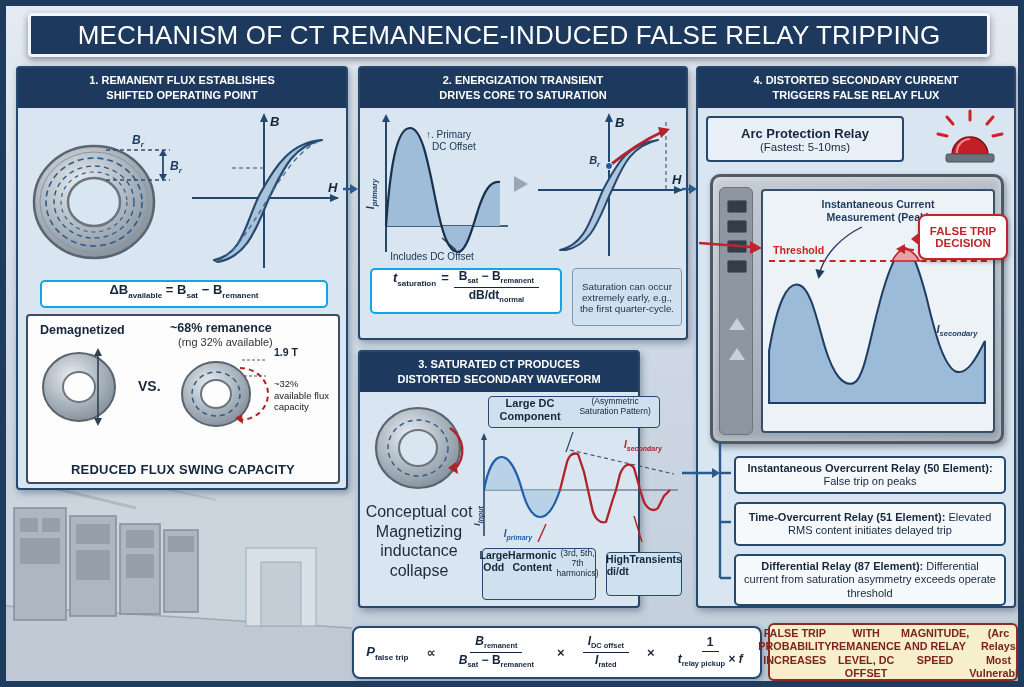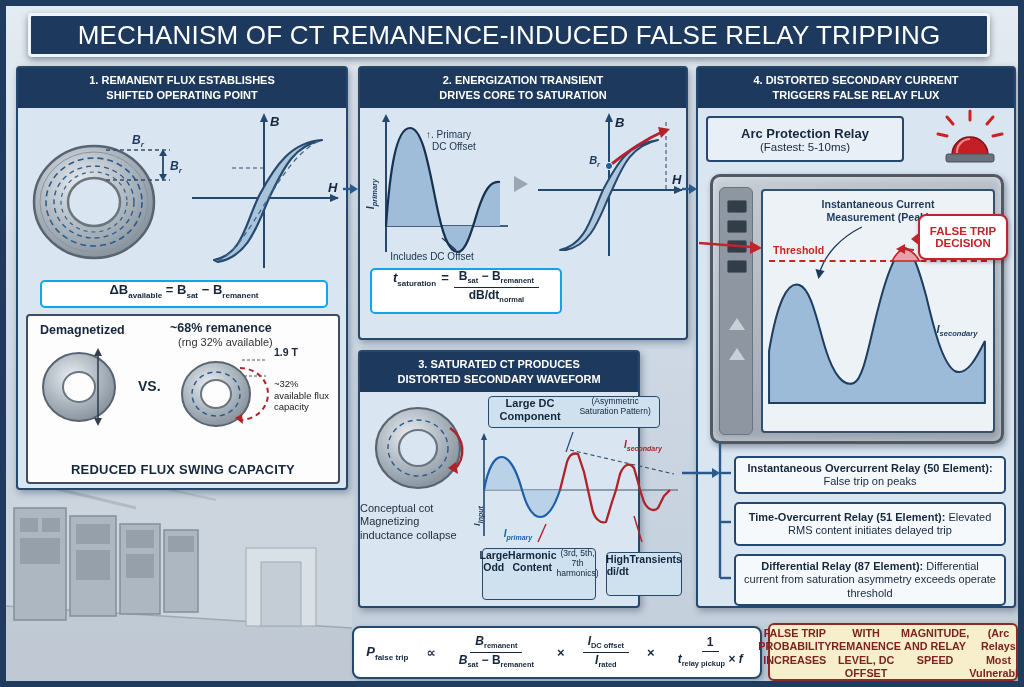--- a/index.html
+++ b/index.html
@@ -29,21 +29,21 @@
   .dstrip{position:absolute;left:6px;top:10px;width:34px;height:248px;background:#8e97a1;border-radius:6px;border:1px solid #6b747e}
   .dbtn{position:absolute;left:7px;width:20px;height:13px;background:#313d49;border:1px solid #57636f;border-radius:2px}
   .dtri{position:absolute;left:9px;width:0;height:0;border-left:8px solid transparent;border-right:8px solid transparent;border-bottom:12px solid #c9d0d7}
   .screen{position:absolute;left:48px;top:12px;width:234px;height:244px;background:#edf2f7;border:2.5px solid #33506e;border-radius:4px;overflow:hidden}
   .falsetrip{position:absolute;left:220px;top:146px;width:90px;height:46px;background:#fff;border:2.5px solid #c0252c;border-radius:8px;color:#c0252c;font-weight:700;font-size:11.5px;text-align:center;display:flex;flex-direction:column;justify-content:center;z-index:8;box-shadow:1px 2px 4px rgba(60,10,10,.35)}
   .falsetrip::before{content:"";position:absolute;left:-9px;top:16px;border-top:7px solid transparent;border-bottom:7px solid transparent;border-right:9px solid #c0252c}
   .bformula{position:absolute;left:346px;top:620px;width:410px;height:53px;background:#fff;border:2.5px solid #24486e;border-radius:8px;display:flex;align-items:center;justify-content:center;gap:18px;font-size:13px;font-weight:700;z-index:5;box-shadow:2px 2px 5px rgba(15,35,60,.3)}
   .warning{position:absolute;left:762px;top:617px;width:250px;height:58px;background:#f7efcb;border:2px solid #8e2a24;border-radius:6px;color:#7c2320;font-weight:700;font-size:10.8px;line-height:1.24;text-align:center;display:flex;flex-direction:row;justify-content:center;padding:2px 4px;z-index:5;box-shadow:2px 2px 5px rgba(60,30,10,.3)}
   .overlay{position:absolute;left:0;top:0;width:1012px;height:675px;z-index:6;pointer-events:none}
   .bg-scene{position:absolute;left:0;top:474px;width:346px;height:201px;z-index:1;opacity:.85}
-  .small-cap{font-size:11px;line-height:1.22;color:#1c2b3a}
+  .small-cap{font-size:16px;line-height:1.22;text-align:center;color:#1c2b3a}
 </style>
 </head>
 <body>
 
 <div class="page">
 
   <svg class="bg-scene" viewBox="0 0 346 201">
     <rect x="0" y="0" width="346" height="201" fill="#cdd6de"></rect>
     <polygon points="0,126 346,148 346,201 0,201" fill="#c0c9d2"></polygon>
     <line x1="0" y1="126" x2="346" y2="148" stroke="#98a3ad" stroke-width="1.5"></line>
@@ -183,20 +183,23 @@
     </svg>
 
     <div class="eqbox" style="left:10px;top:200px;width:192px;height:46px;gap:5px">
       <span><span class="b it">t</span><sub class="b">saturation</sub></span>
       <span class="b">=</span>
       <span class="frac b">
         <span class="num"><span>B</span><sub>sat</sub><span> − B</span><sub>remanent</sub></span>
         <span class="den"><span>dB/dt</span><sub>normal</sub></span>
       </span>
     </div>
+    <div class="note-box" style="left:212px;top:200px;width:110px;height:58px;font-size:9.8px">
+      <span>Saturation can occur extremely early, e.g., the first quarter-cycle.</span>
+    </div>
   </div>
 
   <div class="panel p3">
     <div class="phead">
       <div>3. SATURATED CT PRODUCES</div>
       <div>DISTORTED SECONDARY WAVEFORM</div>
     </div>
 
     <svg class="abs" style="left:8px;top:46px" width="104" height="100" viewBox="0 0 104 100">
       <ellipse cx="50" cy="50" rx="42" ry="40" fill="url(#tg1)" stroke="#596470" stroke-width="2.2"></ellipse>

